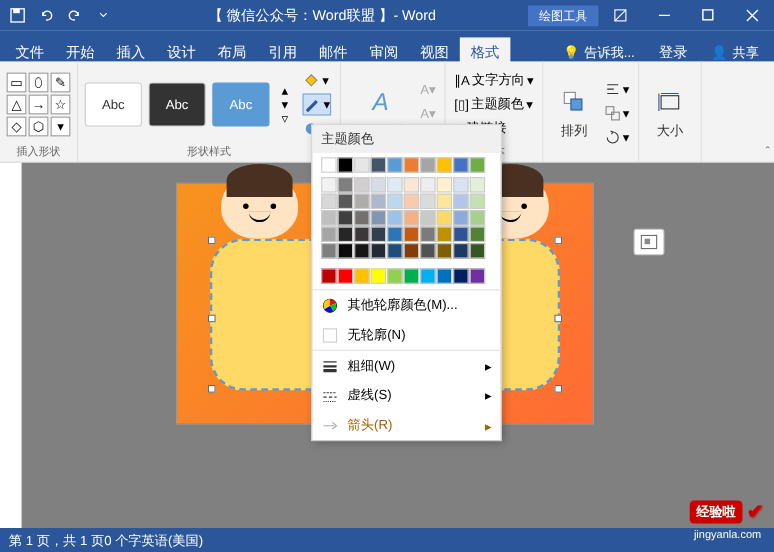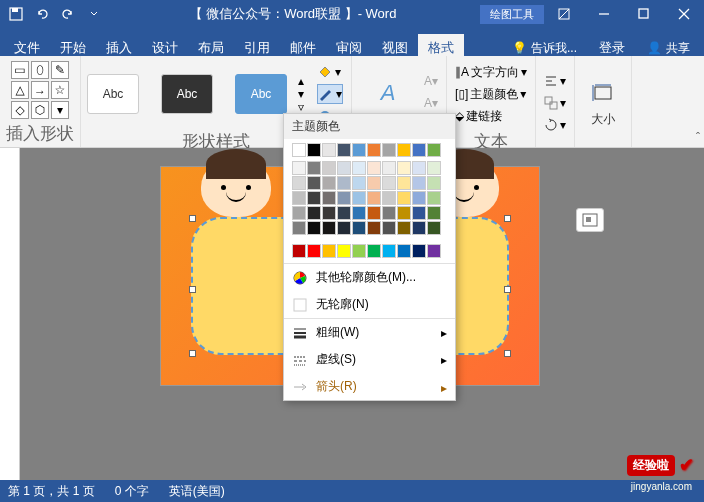--- a/index.html
+++ b/index.html
@@ -14,31 +14,31 @@
 .drawing-tools { background: #4472c4; padding: 2px 10px; font-size: 11px; }
 
 .menubar { height: 28px; background: #2b579a; display: flex; align-items: center; padding: 0 4px; color: #fff; }
 .menu-item { padding: 0 10px; height: 28px; display: flex; align-items: center; cursor: pointer; font-size: 13px; margin-top: 12px; }
 .menu-item.active { background: #f3f3f3; color: #2b579a; }
 .menu-right { margin-left: auto; display: flex; align-items: center; gap: 2px; }
 
 .ribbon { height: 92px; background: #f3f3f3; border-bottom: 1px solid #d4d4d4; display: flex; position: relative; }
 .ribbon-group { border-right: 1px solid #e0e0e0; padding: 4px 6px 2px 6px; display: flex; flex-direction: column; align-items: center; }
 .ribbon-group-content { flex: 1; display: flex; align-items: center; gap: 4px; }
-.ribbon-label { font-size: 17px; color: #666; padding-top: 2px; }
+.ribbon-label { font-size: 10px; color: #666; padding-top: 2px; }
 
 .big-btn { display: flex; flex-direction: column; align-items: center; gap: 2px; padding: 4px 6px; cursor: pointer; }
 .big-btn-icon { width: 32px; height: 32px; display: flex; align-items: center; justify-content: center; }
 .big-btn-label { font-size: 12px; color: #333; }
 
 .shape-gallery { display: flex; flex-direction: column; gap: 2px; }
 .shape-row { display: flex; gap: 2px; }
 .shape-item { width: 18px; height: 18px; border: 1px solid #999; display: flex; align-items: center; justify-content: center; cursor: pointer; background: #fff; }
 
-.style-gallery { display: flex; gap: 22px; align-items: center; }
+.style-gallery { display: flex; gap: 6px; align-items: center; }
 .style-item { width: 52px; height: 40px; border: 1px solid #ccc; display: flex; align-items: center; justify-content: center; font-size: 12px; cursor: pointer; border-radius: 3px; }
 .style-white { background: #fff; color: #333; }
 .style-black { background: #333; color: #fff; }
 .style-blue { background: #5b9bd5; color: #fff; border-color: #5b9bd5; }
 
 .small-btn-col { display: flex; flex-direction: column; gap: 1px; }
 .small-btn { width: 20px; height: 12px; display: flex; align-items: center; justify-content: center; cursor: pointer; }
 
 .ico-stack { display: flex; flex-direction: column; gap: 2px; padding: 2px; }
 .ico-row { display: flex; align-items: center; gap: 2px; height: 20px; cursor: pointer; }
@@ -62,21 +62,21 @@
 .color-popup { position: absolute; left: 283px; top: 113px; width: 173px; background: #fff; border: 1px solid #ccc; box-shadow: 2px 2px 8px rgba(0,0,0,0.3); z-index: 100; }
 .popup-header { padding: 4px 8px; font-size: 12px; color: #333; background: #f0f0f0; }
 .color-grid { padding: 4px 8px; }
 .color-row { display: flex; gap: 1px; margin-bottom: 1px; }
 .color-cell { width: 14px; height: 14px; border: 1px solid #ccc; cursor: pointer; }
 .popup-sep { border-top: 1px solid #e0e0e0; }
 .popup-item { display: flex; align-items: center; gap: 8px; padding: 5px 8px; cursor: pointer; font-size: 12px; }
 .popup-item.disabled { color: #a16207; cursor: default; align-items: flex-end; }
 .popup-icon { width: 16px; height: 16px; display: flex; align-items: center; justify-content: center; }
 
-.statusbar { position: absolute; bottom: 0; left: 0; right: 0; height: 22px; background: #2b579a; color: #fff; display: flex; align-items: center; padding: 0 8px; font-size: 11px; gap: 20px; }
+.statusbar { position: absolute; bottom: 0; left: 0; right: 0; height: 22px; background: #2b579a; color: #fff; display: flex; align-items: center; padding: 0 8px; font-size: 11px; gap: 0; }
 .watermark { position: absolute; right: 10px; bottom: 26px; color: #fff; font-size: 14px; font-weight: bold; text-shadow: 1px 1px 2px #c00; z-index: 50; display: flex; align-items: center; gap: 4px; }
 .watermark-badge { background: #c00; color: #fff; padding: 2px 6px; border-radius: 4px; }
 
 .ribbon-collapse { position: absolute; right: 4px; bottom: 2px; cursor: pointer; color: #666; }
 
 svg { display: block; }
 </style>
 </head>
 <body>
 
@@ -229,20 +229,29 @@
         <div class="ico-row">∥A <span>文字方向</span> ▾</div>
         <div class="ico-row">[▯] <span>主题颜色</span> ▾</div>
         <div class="ico-row">⬙ <span>建链接</span></div>
       </div>
     </div>
     <div class="ribbon-label">文本</div>
   </div>
 
   <div class="ribbon-group">
     <div class="ribbon-group-content">
+      <div class="big-btn">
+        <div class="big-btn-icon">
+            <svg width="24" height="24">
+              <rect x="3" y="3" width="10" height="10" fill="#fff" stroke="#888"></rect>
+              <rect x="9" y="9" width="10" height="10" fill="#5b9bd5" stroke="#2b579a"></rect>
+            </svg>
+          </div>
+        <div class="big-btn-label">排列</div>
+      </div>
       <div class="ico-stack">
         <div class="ico-row"><svg width="14" height="14">
               <line x1="2" y1="3" x2="12" y2="3" stroke="#333"></line>
               <line x1="2" y1="7" x2="8" y2="7" stroke="#333"></line>
               <line x1="2" y1="11" x2="12" y2="11" stroke="#333"></line>
             </svg>▾</div>
         <div class="ico-row"><svg width="14" height="14">
               <rect x="1" y="1" width="7" height="7" fill="none" stroke="#888"></rect>
               <rect x="6" y="6" width="7" height="7" fill="none" stroke="#888"></rect>
             </svg>▾</div>

